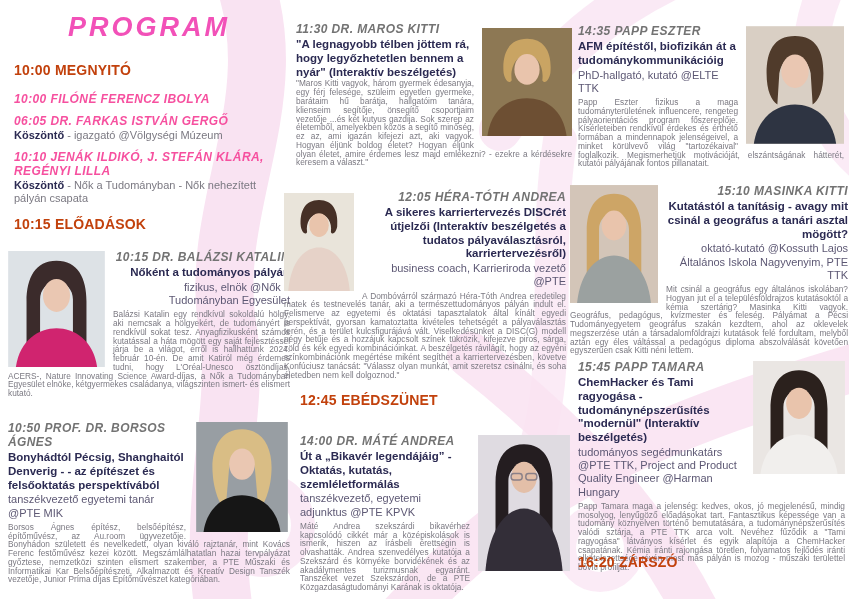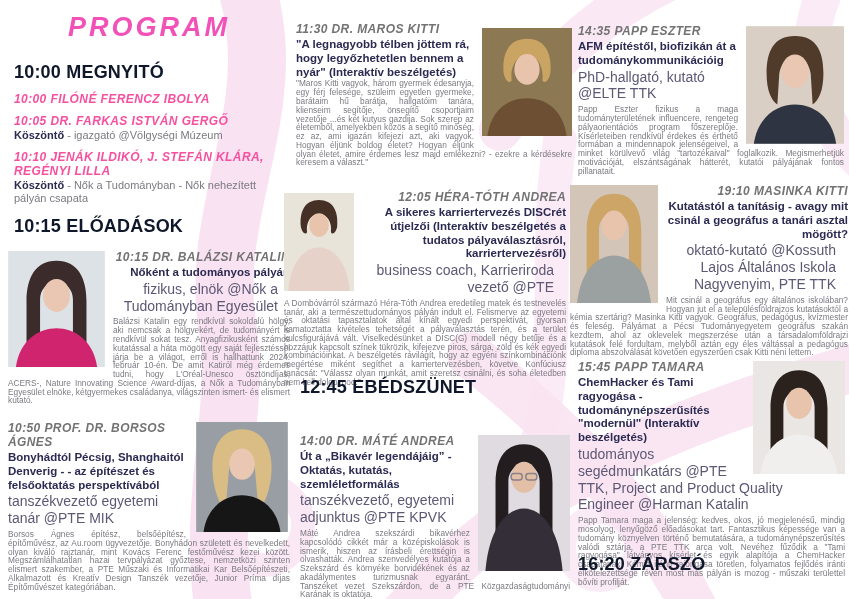--- a/index.html
+++ b/index.html
@@ -2,32 +2,32 @@
 <html><head>
 <meta charset="utf-8">
 <style>
   html,body{margin:0;padding:0;background:#e9e9e9;}
   #page{position:relative;width:849px;height:599px;background:#ffffff;overflow:hidden;
         font-family:Liberation Sans, sans-serif;padding-left:36px;}
   #decor{position:absolute;left:0;top:0;z-index:0;}
   .z{position:absolute;z-index:2;}
   .program{left:8px;top:12px;width:282px;text-align:center;font-size:27px;font-style:italic;
            font-weight:600;letter-spacing:3px;color:#f251b8;}
-  .sec{font-size:18px;font-weight:bold;color:#0f172a;letter-spacing:.2px;}
+  .sec{font-size:14px;font-weight:bold;color:#c2410c;letter-spacing:.2px;}
   .op-item{margin-bottom:8px;}
   .op-name{font-size:12px;font-weight:bold;font-style:italic;letter-spacing:.4px;color:#f6509f;margin-bottom:1px;}
   .op-desc{font-size:11px;color:#7b7982;line-height:1.2;}
   .op-desc .k{font-weight:bold;color:#2b2a52;}
   .block{position:absolute;z-index:2;}
   .photo{float:left;margin:1px 8px 4px 0;}
   .photo.pr{float:right;margin:1px 0 4px 8px;}
   .photo svg{display:block;}
   .s-heading{font-size:12px;font-weight:bold;font-style:italic;letter-spacing:.4px;color:#737373;margin-bottom:2px;}
   .s-title{font-size:11.5px;font-weight:bold;color:#2b2a52;line-height:1.2;}
-  .s-role{font-size:14px;color:#5d5874;line-height:1.2;margin:1px 12px 3px 0;}
+  .s-role{font-size:11px;color:#5d5874;line-height:1.2;margin:1px 0 3px 0;}
   .s-bio{font-size:8.3px;color:#7b7982;text-align:justify;line-height:1.06;}
   .ra{text-align:right;}
 </style>
 </head>
 <body>
 
 <div id="page">
 
   <svg id="decor" width="849" height="599" viewBox="0 0 849 599">
     <g fill="none" stroke="#f9e3f2" stroke-linecap="round">
@@ -44,21 +44,21 @@
 
   <div class="z program">PROGRAM</div>
 
   <div class="z sec" style="left:14px;top:62px;">10:00 MEGNYITÓ</div>
 
   <div class="z" style="left:14px;top:92px;width:274px;">
     <div class="op-item">
       <div class="op-name">10:00 FILÓNÉ FERENCZ IBOLYA</div>
     </div>
     <div class="op-item">
-      <div class="op-name">10:05 DR. FARKAS ISTVÁN GERGŐ</div>
+      <div class="op-name">06:05 DR. FARKAS ISTVÁN GERGŐ</div>
       <div class="op-desc"><span class="k">Köszöntő</span><span> - igazgató @Völgységi Múzeum</span></div>
     </div>
     <div class="op-item">
       <div class="op-name">10:10 JENÁK ILDIKÓ, J. STEFÁN KLÁRA, REGÉNYI LILLA</div>
       <div class="op-desc"><span class="k">Köszöntő</span><span> - Nők a Tudományban - Nők nehezített pályán csapata</span></div>
     </div>
   </div>
 
   <div class="z sec" style="left:14px;top:216px;">10:15 ELŐADÁSOK</div>
 
@@ -114,21 +114,21 @@
         <ellipse cx="50" cy="46" rx="14" ry="17" fill="#e9c4ac"></ellipse>
         <path d="M6,140 C10,96 30,78 50,78 C70,78 90,96 94,140 Z" fill="#e6d2c8"></path>
       </svg>
     </span>
     <div class="s-heading ra">12:05 HÉRA-TÓTH ANDREA</div>
     <div class="s-title ra">A sikeres karriertervezés DISCrét útjelzői (Interaktív beszélgetés a tudatos pályaválasztásról, karriertervezésről)</div>
     <div class="s-role ra">business coach, Karrieriroda vezető @PTE</div>
     <div class="s-bio">A Dombóvárról származó Héra-Tóth Andrea eredetileg matek és testnevelés tanár, aki a természettudományos pályán indult el. Felismerve az egyetemi és oktatási tapasztalatok által kínált egyedi perspektívát, gyorsan kamatoztatta kivételes tehetségét a pályaválasztás terén, és a terület kulcsfigurájává vált. Viselkedésünket a DISC(G) modell négy betűje és a hozzájuk kapcsolt színek tükrözik, kifejezve piros, sárga, zöld és kék egyedi kombinációinkat. A beszélgetés rávilágít, hogy az egyéni színkombinációnk megértése miként segíthet a karriertervezésben, követve Konfúciusz tanácsát: "Válassz olyan munkát, amit szeretsz csinálni, és soha életedben nem kell dolgoznod."</div>
   </div>
 
-  <div class="z sec" style="left:300px;top:377px;text-align:center;">12:45 EBÉDSZÜNET</div>
+  <div class="z sec" style="left:300px;top:392px;text-align:center;">12:45 EBÉDSZÜNET</div>
 
   <div class="block" style="left:300px;top:434px;width:270px;">
     <span class="photo pr">
       <svg width="92" height="136" viewBox="0 0 100 148">
         <rect width="100" height="148" fill="#dfdbe1"></rect>
         <path d="M50,10 C28,10 19,28 19,52 L19,120 L33,120 L33,50 C33,40 40,32 50,32 C60,32 67,40 67,50 L67,120 L81,120 L81,52 C81,28 72,10 50,10 Z" fill="#241d20"></path>
         <ellipse cx="50" cy="46" rx="14" ry="17" fill="#e3bfa8"></ellipse>
         <path d="M8,148 C12,100 32,80 50,80 C68,80 88,100 92,148 Z" fill="#332e38"></path>
         <rect x="36" y="42" width="12" height="7" rx="3" fill="none" stroke="#8a8088" stroke-width="1.6"></rect>
         <rect x="52" y="42" width="12" height="7" rx="3" fill="none" stroke="#8a8088" stroke-width="1.6"></rect>
@@ -157,36 +157,36 @@
 
   <div class="block" style="left:570px;top:184px;width:278px;">
     <span class="photo">
       <svg width="88" height="118" viewBox="0 0 100 134">
         <rect width="100" height="134" fill="#d3c5b8"></rect>
         <path d="M50,10 C28,10 19,28 19,52 L19,104 L33,104 L33,50 C33,40 40,32 50,32 C60,32 67,40 67,50 L67,104 L81,104 L81,52 C81,28 72,10 50,10 Z" fill="#cda566"></path>
         <ellipse cx="50" cy="46" rx="14" ry="17" fill="#e9c4ac"></ellipse>
         <path d="M8,134 C12,96 32,80 50,80 C68,80 88,96 92,134 Z" fill="#9ba1a0"></path>
       </svg>
     </span>
-    <div class="s-heading ra">19:10 MASINKA KITTI</div>
+    <div class="s-heading ra">15:10 MASINKA KITTI</div>
     <div class="s-title ra">Kutatástól a tanításig - avagy mit csinál a geográfus a tanári asztal mögött?</div>
     <div class="s-role ra">oktató-kutató @Kossuth Lajos Általános Iskola Nagyvenyim, PTE TTK</div>
     <div class="s-bio">Mit csinál a geográfus egy általános iskolában? Hogyan jut el a településföldrajzos kutatásoktól a kémia szertárig? Masinka Kitti vagyok. Geográfus, pedagógus, kvízmester és feleség. Pályámat a Pécsi Tudományegyetem geográfus szakán kezdtem, ahol az oklevelek megszerzése után a társadalomföldrajzi kutatások felé fordultam, melyből aztán egy éles váltással a pedagógus diploma abszolválását követően egyszerűen csak Kitti néni lettem.</div>
   </div>
 
   <div class="block" style="left:578px;top:360px;width:267px;">
     <span class="photo pr">
       <svg width="92" height="113" viewBox="0 0 100 123">
         <rect width="100" height="123" fill="#eae6e3"></rect>
         <path d="M50,10 C28,10 19,28 19,52 L19,100 L33,100 L33,50 C33,40 40,32 50,32 C60,32 67,40 67,50 L67,100 L81,100 L81,52 C81,28 72,10 50,10 Z" fill="#2b211d"></path>
         <ellipse cx="50" cy="46" rx="14" ry="17" fill="#e9c4ac"></ellipse>
         <path d="M8,123 C12,94 32,80 50,80 C68,80 88,94 92,123 Z" fill="#f1efed"></path>
       </svg>
     </span>
     <div class="s-heading">15:45 PAPP TAMARA</div>
     <div class="s-title">ChemHacker és Tami ragyogása - tudománynépszerűsítés "modernül" (Interaktív beszélgetés)</div>
-    <div class="s-role">tudományos segédmunkatárs @PTE TTK, Project and Product Quality Engineer @Harman Katalin</div>
+    <div class="s-role">tudományos segédmunkatárs @PTE TTK, Project and Product Quality Engineer @Harman Hungary</div>
     <div class="s-bio">Papp Tamara maga a jelenség: kedves, okos, jó megjelenésű, mindig mosolyog, lenyűgöző előadásokat tart. Fantasztikus képessége van a tudomány köznyelven történő bemutatására, a tudománynépszerűsítés valódi sztárja, a PTE TTK arca volt. Nevéhez fűződik a "Tami ragyogása" látványos kísérlet és egyik alapítója a ChemHacker csapatának. Kémia iránti rajongása töretlen, folyamatos fejlődés iránti elkötelezettsége révén most más pályán is mozog - műszaki területtel bővíti profilját.</div>
   </div>
 
   <div class="z sec" style="left:578px;top:554px;">16:20 ZÁRSZÓ</div>
 
 </div>
 
 </body></html>

